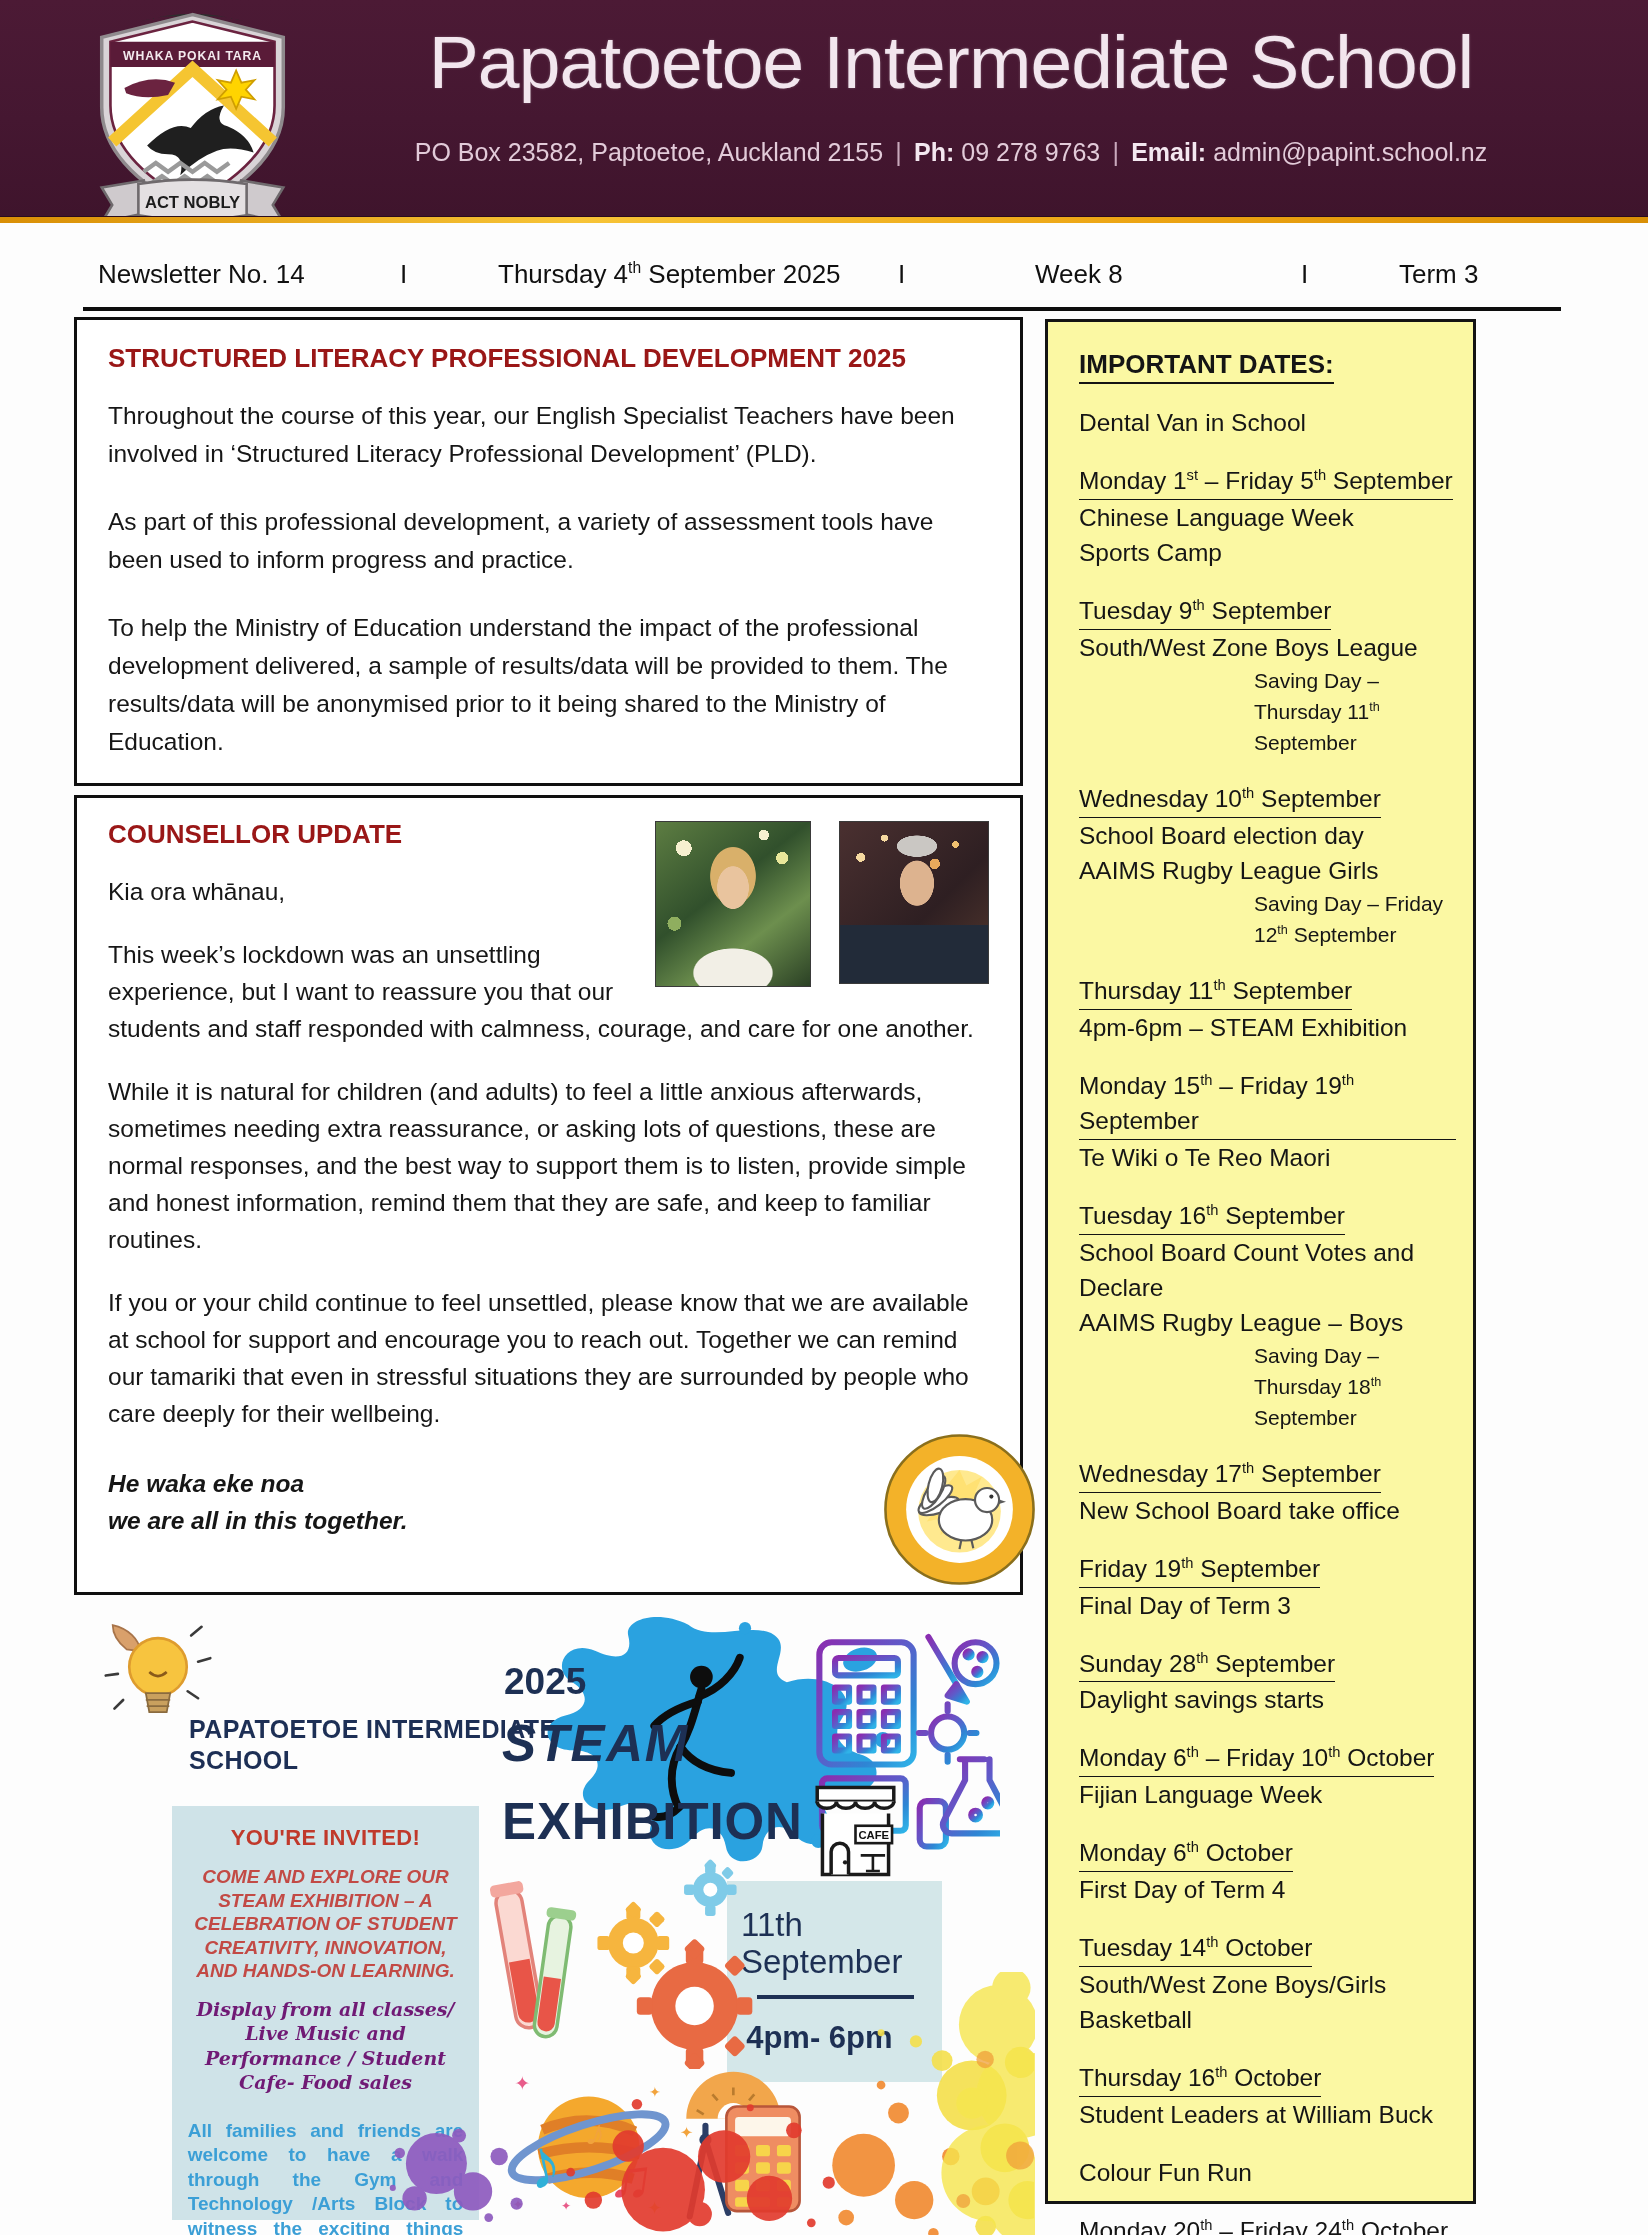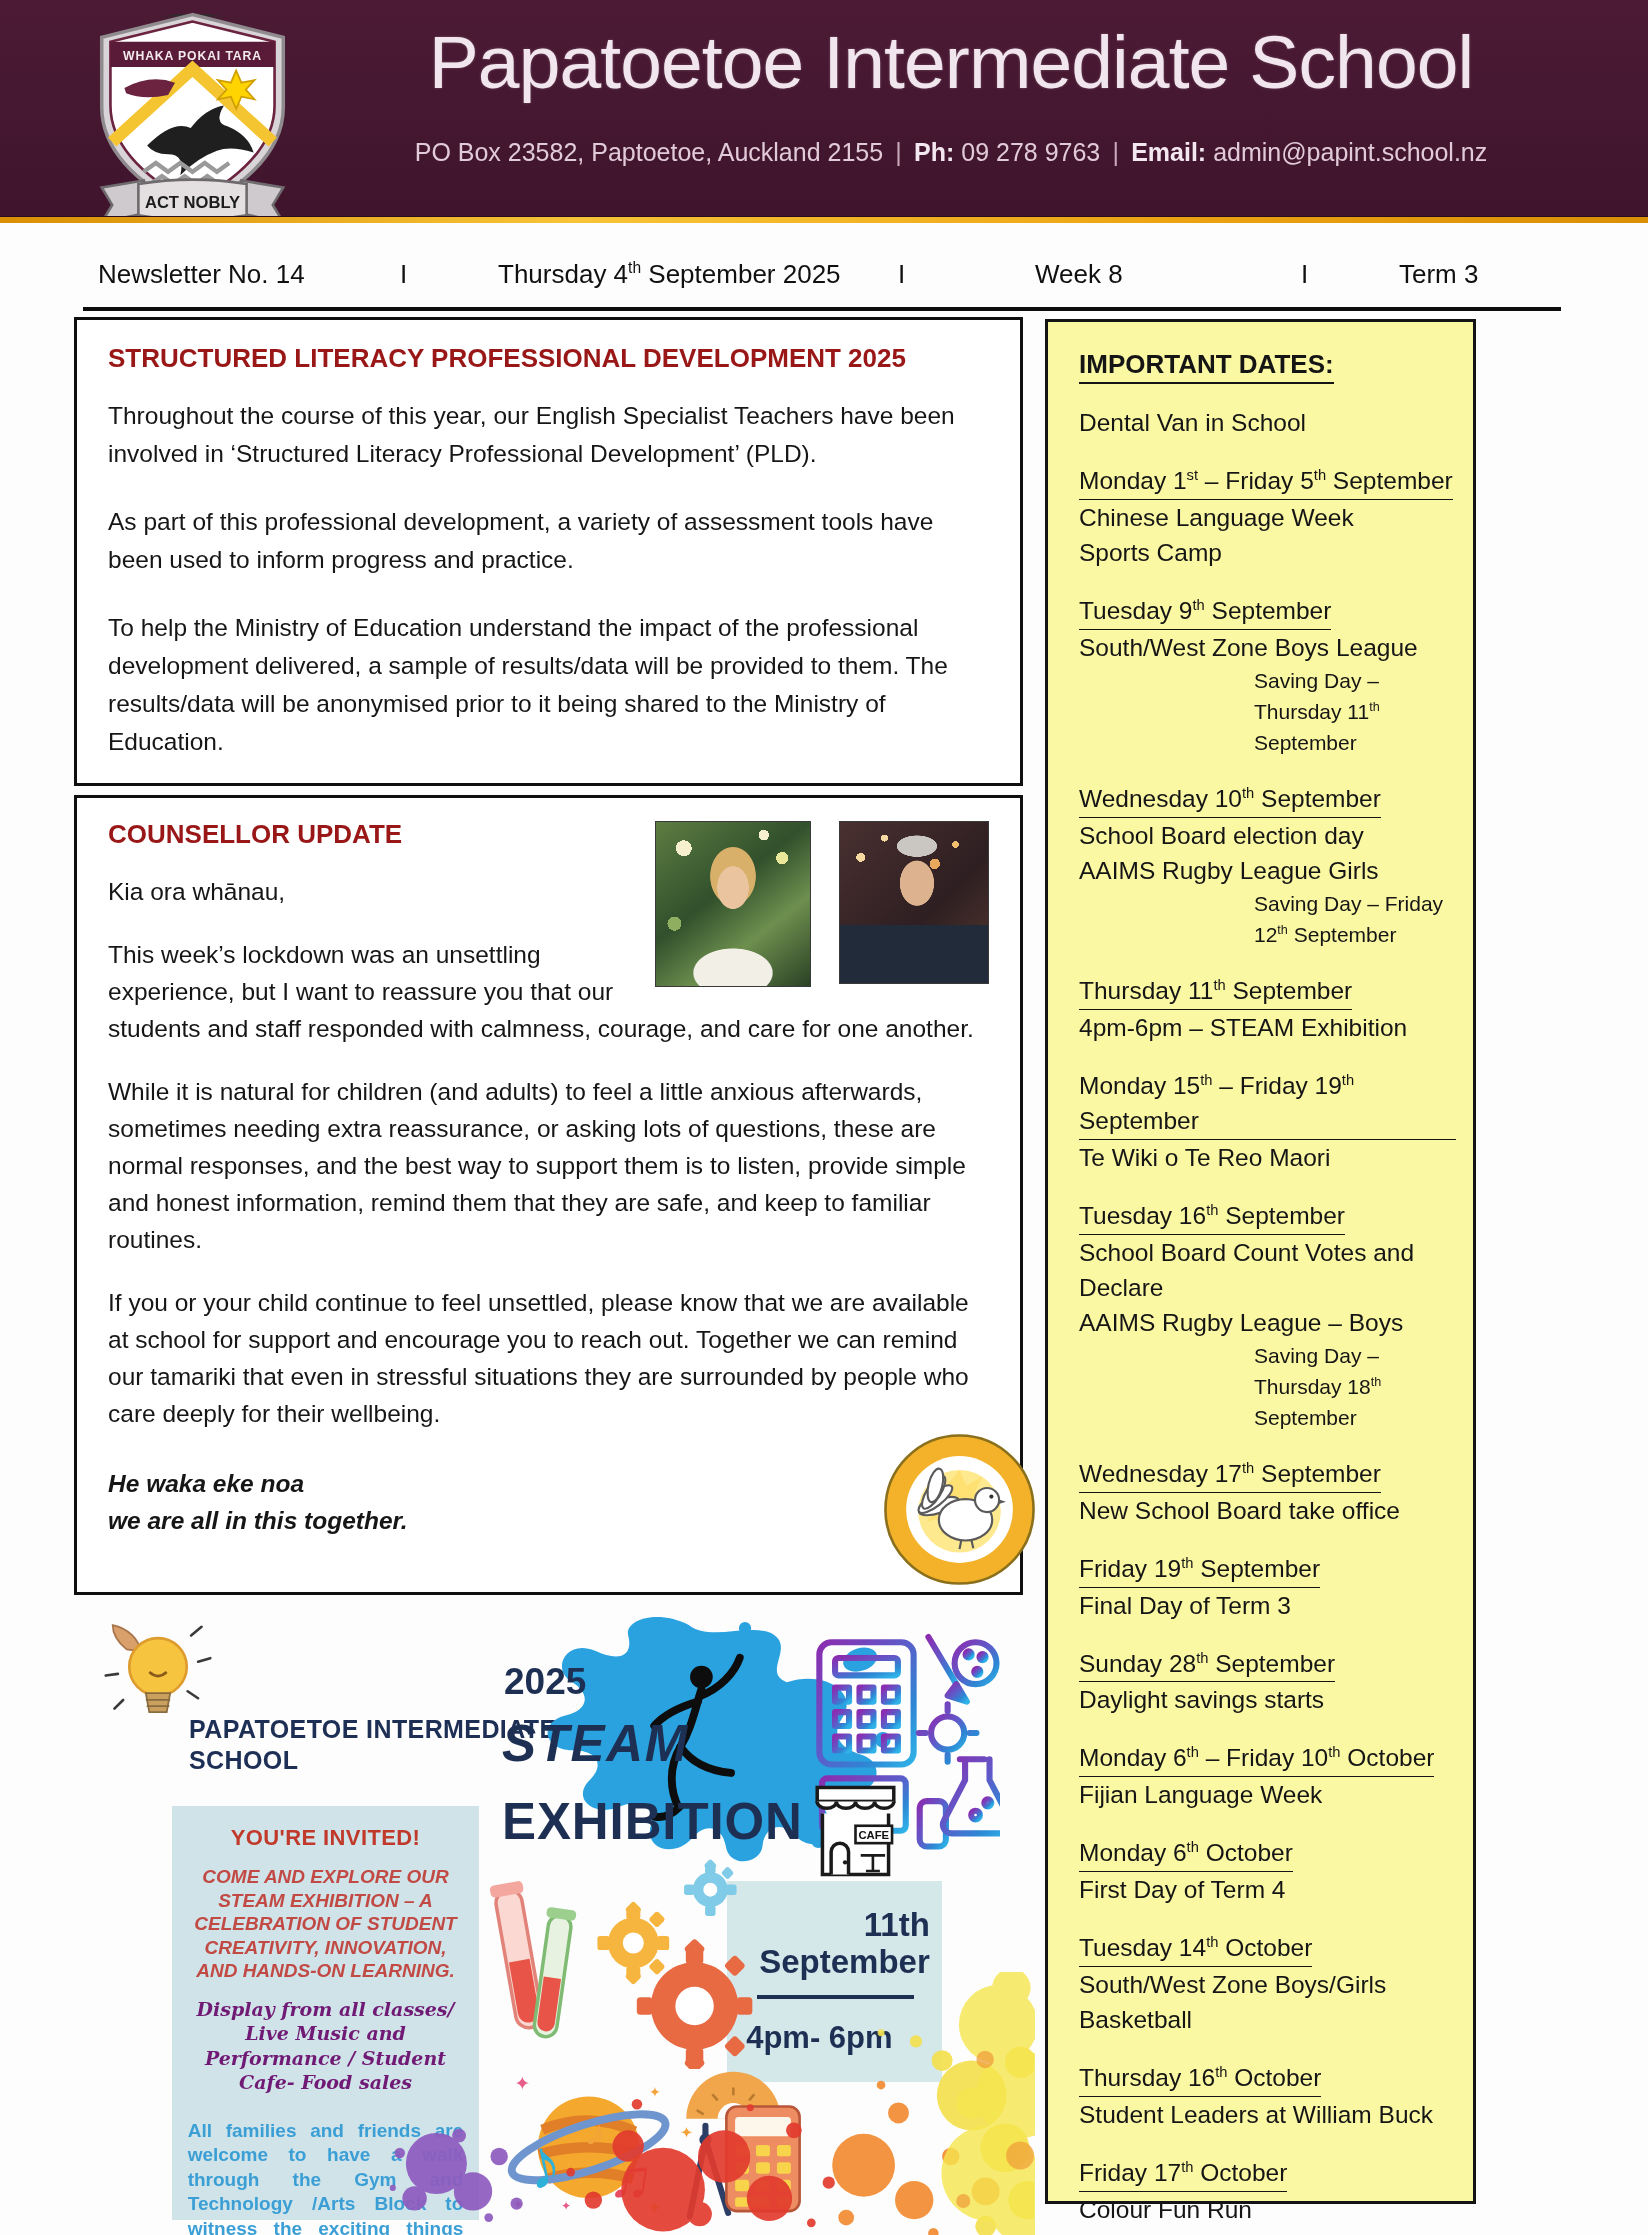--- a/index.html
+++ b/index.html
@@ -78,21 +78,21 @@
   .p-exhib{position:absolute;left:428px;top:185px;font-size:51px;font-weight:800;color:#1d3054;letter-spacing:0.9px;}
   .invite{position:absolute;left:98px;top:199px;width:307px;height:414px;background:#cfe3e8;
       box-sizing:border-box;padding:19px 15.7px;text-align:center;}
   .inv-h{font-size:22px;font-weight:800;color:#c0392b;letter-spacing:0.4px;margin-bottom:14px;}
   .inv-p{font-size:19px;line-height:23.6px;font-weight:600;color:#c24a45;margin-bottom:14px;font-style:italic;}
   .inv-s{font-size:19px;line-height:24.5px;font-weight:bold;font-style:italic;color:#701a75;
       font-family:"DejaVu Serif",serif;margin-bottom:24px;}
   .inv-f{font-size:19px;line-height:24.5px;font-weight:bold;color:#3b9fd6;text-align:justify;}
   .datebox{position:absolute;left:653px;top:274px;width:215px;height:201px;background:#d4e7e9;
       box-sizing:border-box;padding:24.5px 12.2px 0 14px;}
-  .db-date{font-size:33px;font-weight:700;color:#1d3054;text-align:right;line-height:1.15;}
+  .db-date{font-size:33px;font-weight:400;color:#1d3054;text-align:left;line-height:1.15;}
   .db-hr{width:157px;height:3.5px;background:#1d3054;margin:14px auto 0 auto;}
   .db-time{font-size:31px;font-weight:800;color:#1d3054;margin-top:21px;margin-left:5.2px;}
   .note{position:absolute;font-weight:bold;}
 
   svg text{font-family:"Liberation Sans",sans-serif;}
 </style>
 </head>
 <body>
 
 <div class="page">
@@ -236,21 +236,20 @@
       <div class="d-head"><span>Tuesday 14<sup>th</sup> October</span></div>
       <div>South/West Zone Boys/Girls Basketball</div>
     </div>
 
     <div class="d-item">
       <div class="d-head"><span>Thursday 16<sup>th</sup> October</span></div>
       <div>Student Leaders at William Buck</div>
     </div>
 
     <div class="d-item">
-      <div class="d-head"><span>Friday 17<sup>th</sup> October</span></div>
       <div>Colour Fun Run</div>
     </div>
 
     <div class="d-item">
       <div class="d-head"><span>Monday 20<sup>th</sup> – Friday 24<sup>th</sup> October</span></div>
       <div>Niuean Language Week</div>
     </div>
 
     <div class="d-item">
       <div class="d-head"><span>Tuesday 21<sup>st</sup> October</span></div>

